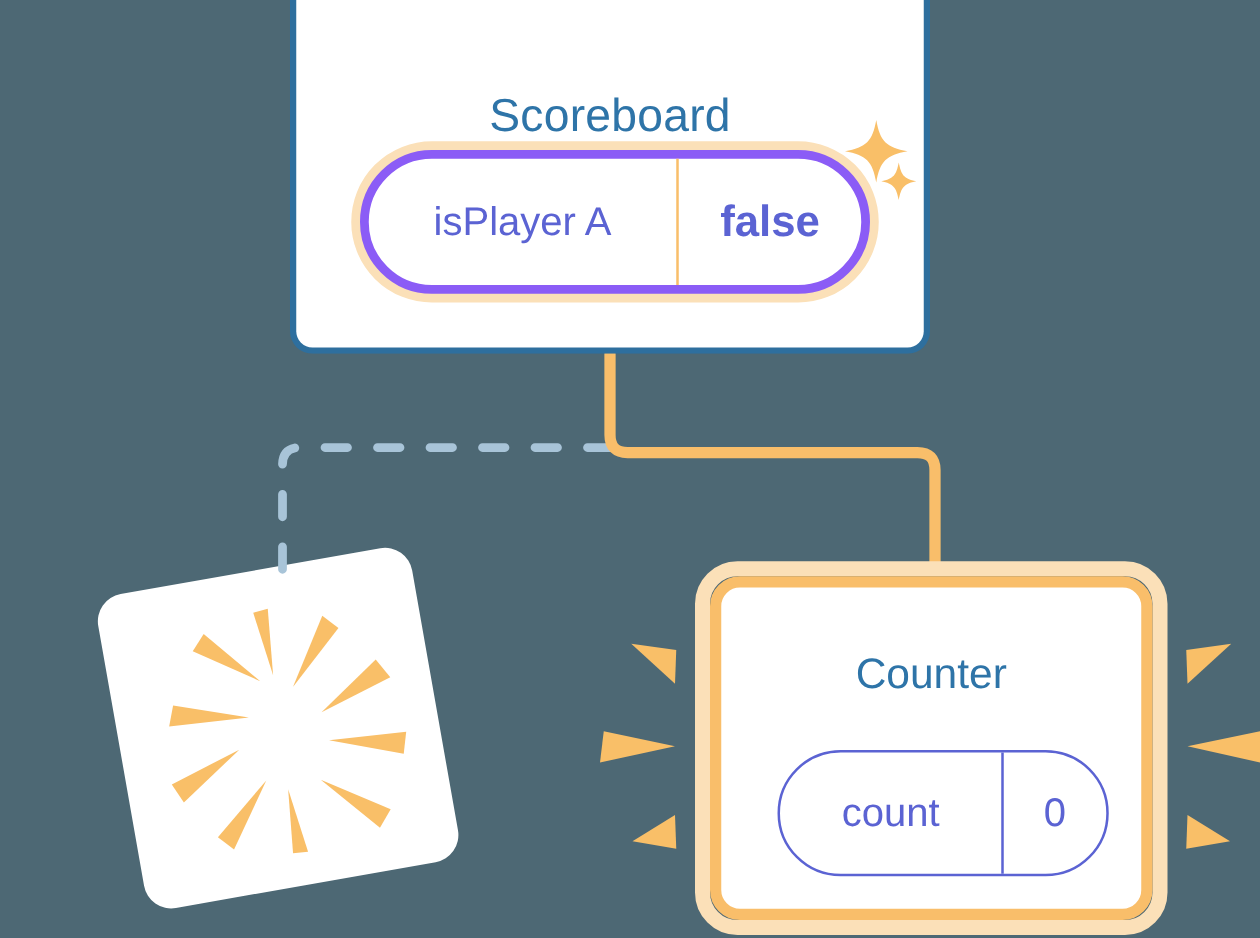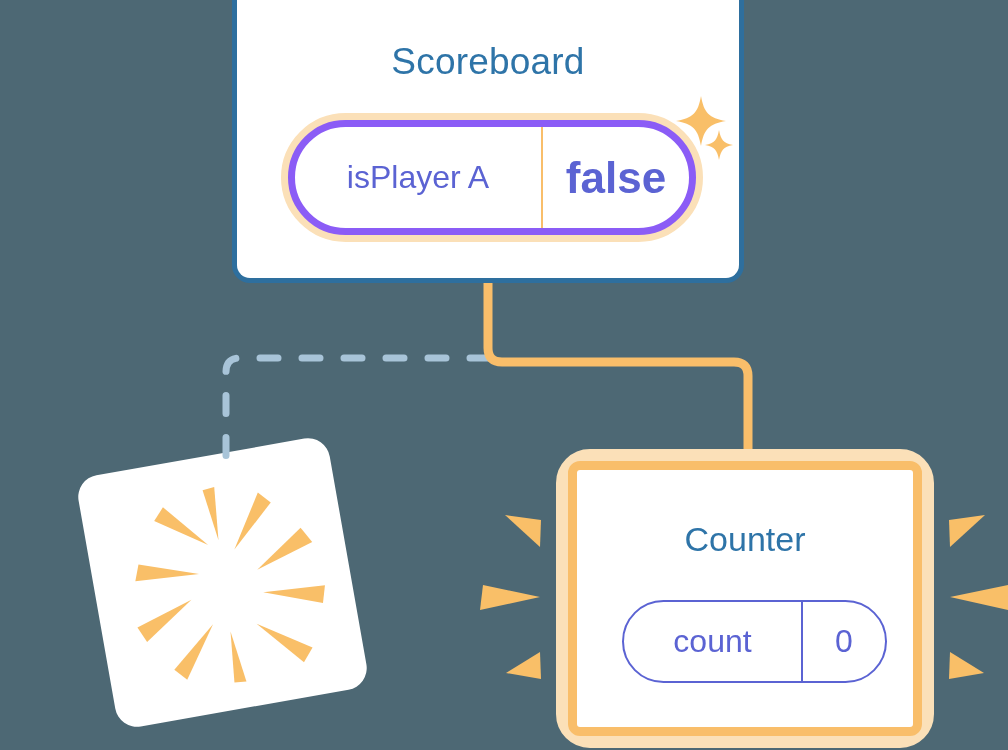--- a/index.html
+++ b/index.html
@@ -38,21 +38,21 @@
     background: #ffffff;
     border: 5px solid #2e6f9e;
     border-top: 0;
     border-radius: 0 0 18px 18px;
   }
   .card-scoreboard .title {
     text-align: center;
     color: #2e74a8;
     font-size: 37px;
     letter-spacing: 0.2px;
-    margin-top: 41px;
+    margin-top: 72px;
   }
 
   
   .pill-orange-wrap {
     position: absolute;
     left: 44px;
     top: 113px;
     width: 422px;
     height: 129px;
   }
@@ -84,55 +84,55 @@
     color: #5b63d3;
     font-size: 32px;
     border-right: 2px solid #f9be6a;
   }
   .pill-orange-inner .cell-val {
     flex: 1 1 auto;
     display: flex;
     align-items: center;
     justify-content: center;
     color: #5b63d3;
-    font-size: 44px;
+    font-size: 35px;
     font-weight: bold;
   }
 
   
   .card-counter {
     position: absolute;
     left: 556px;
     top: 449px;
     width: 378px;
     height: 299px;
     box-sizing: border-box;
     border: 12px solid #fbe0b8;
     border-radius: 34px;
   }
   .card-counter-inner {
     position: absolute;
     inset: 0;
     border: 9px solid #f9be6a;
-    border-radius: 12px;
+    border-radius: 24px;
     box-sizing: border-box;
     background: #ffffff;
   }
   .card-counter .title {
     text-align: center;
     color: #2e74a8;
     font-size: 34px;
     margin-top: 50px;
   }
   .pill-blue {
     position: absolute;
     left: 45px;
     top: 130px;
     width: 265px;
-    height: 83px;
+    height: 101px;
     box-sizing: border-box;
     border: 2px solid #5b63d3;
     border-radius: 999px;
     background: #ffffff;
     display: flex;
     align-items: stretch;
   }
   .pill-blue .cell-key {
     flex: 0 0 177px;
     display: flex;

